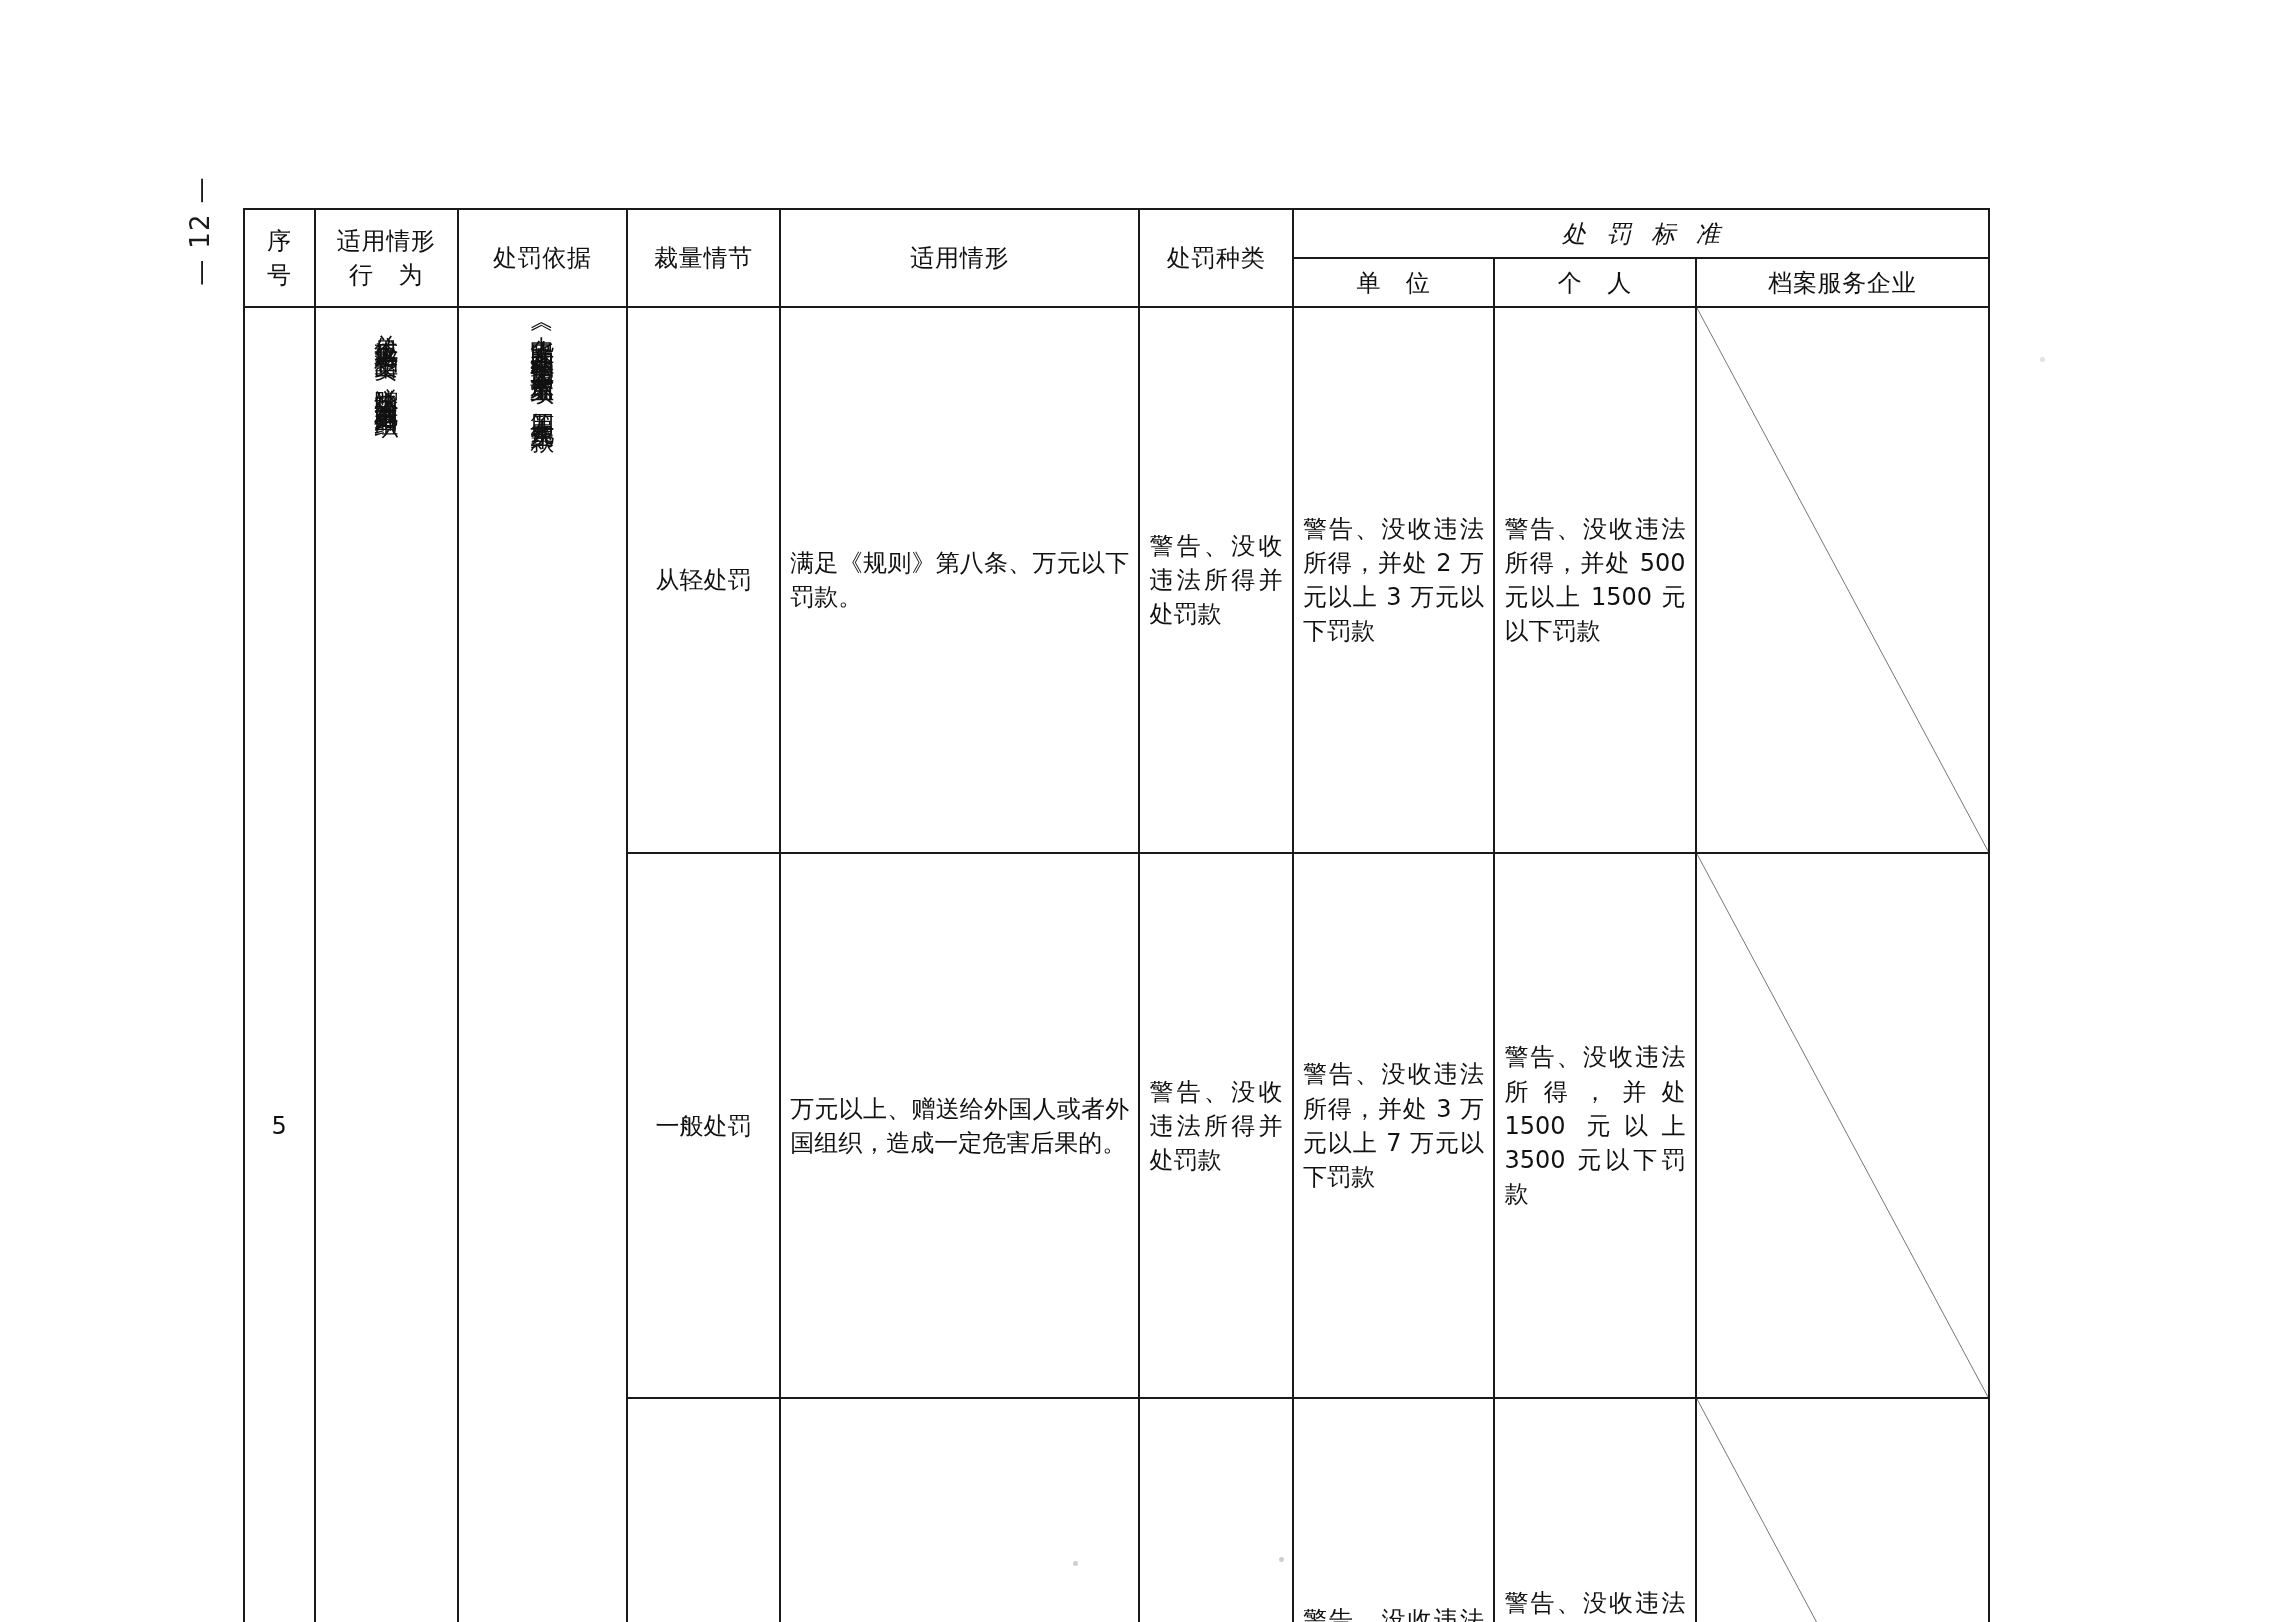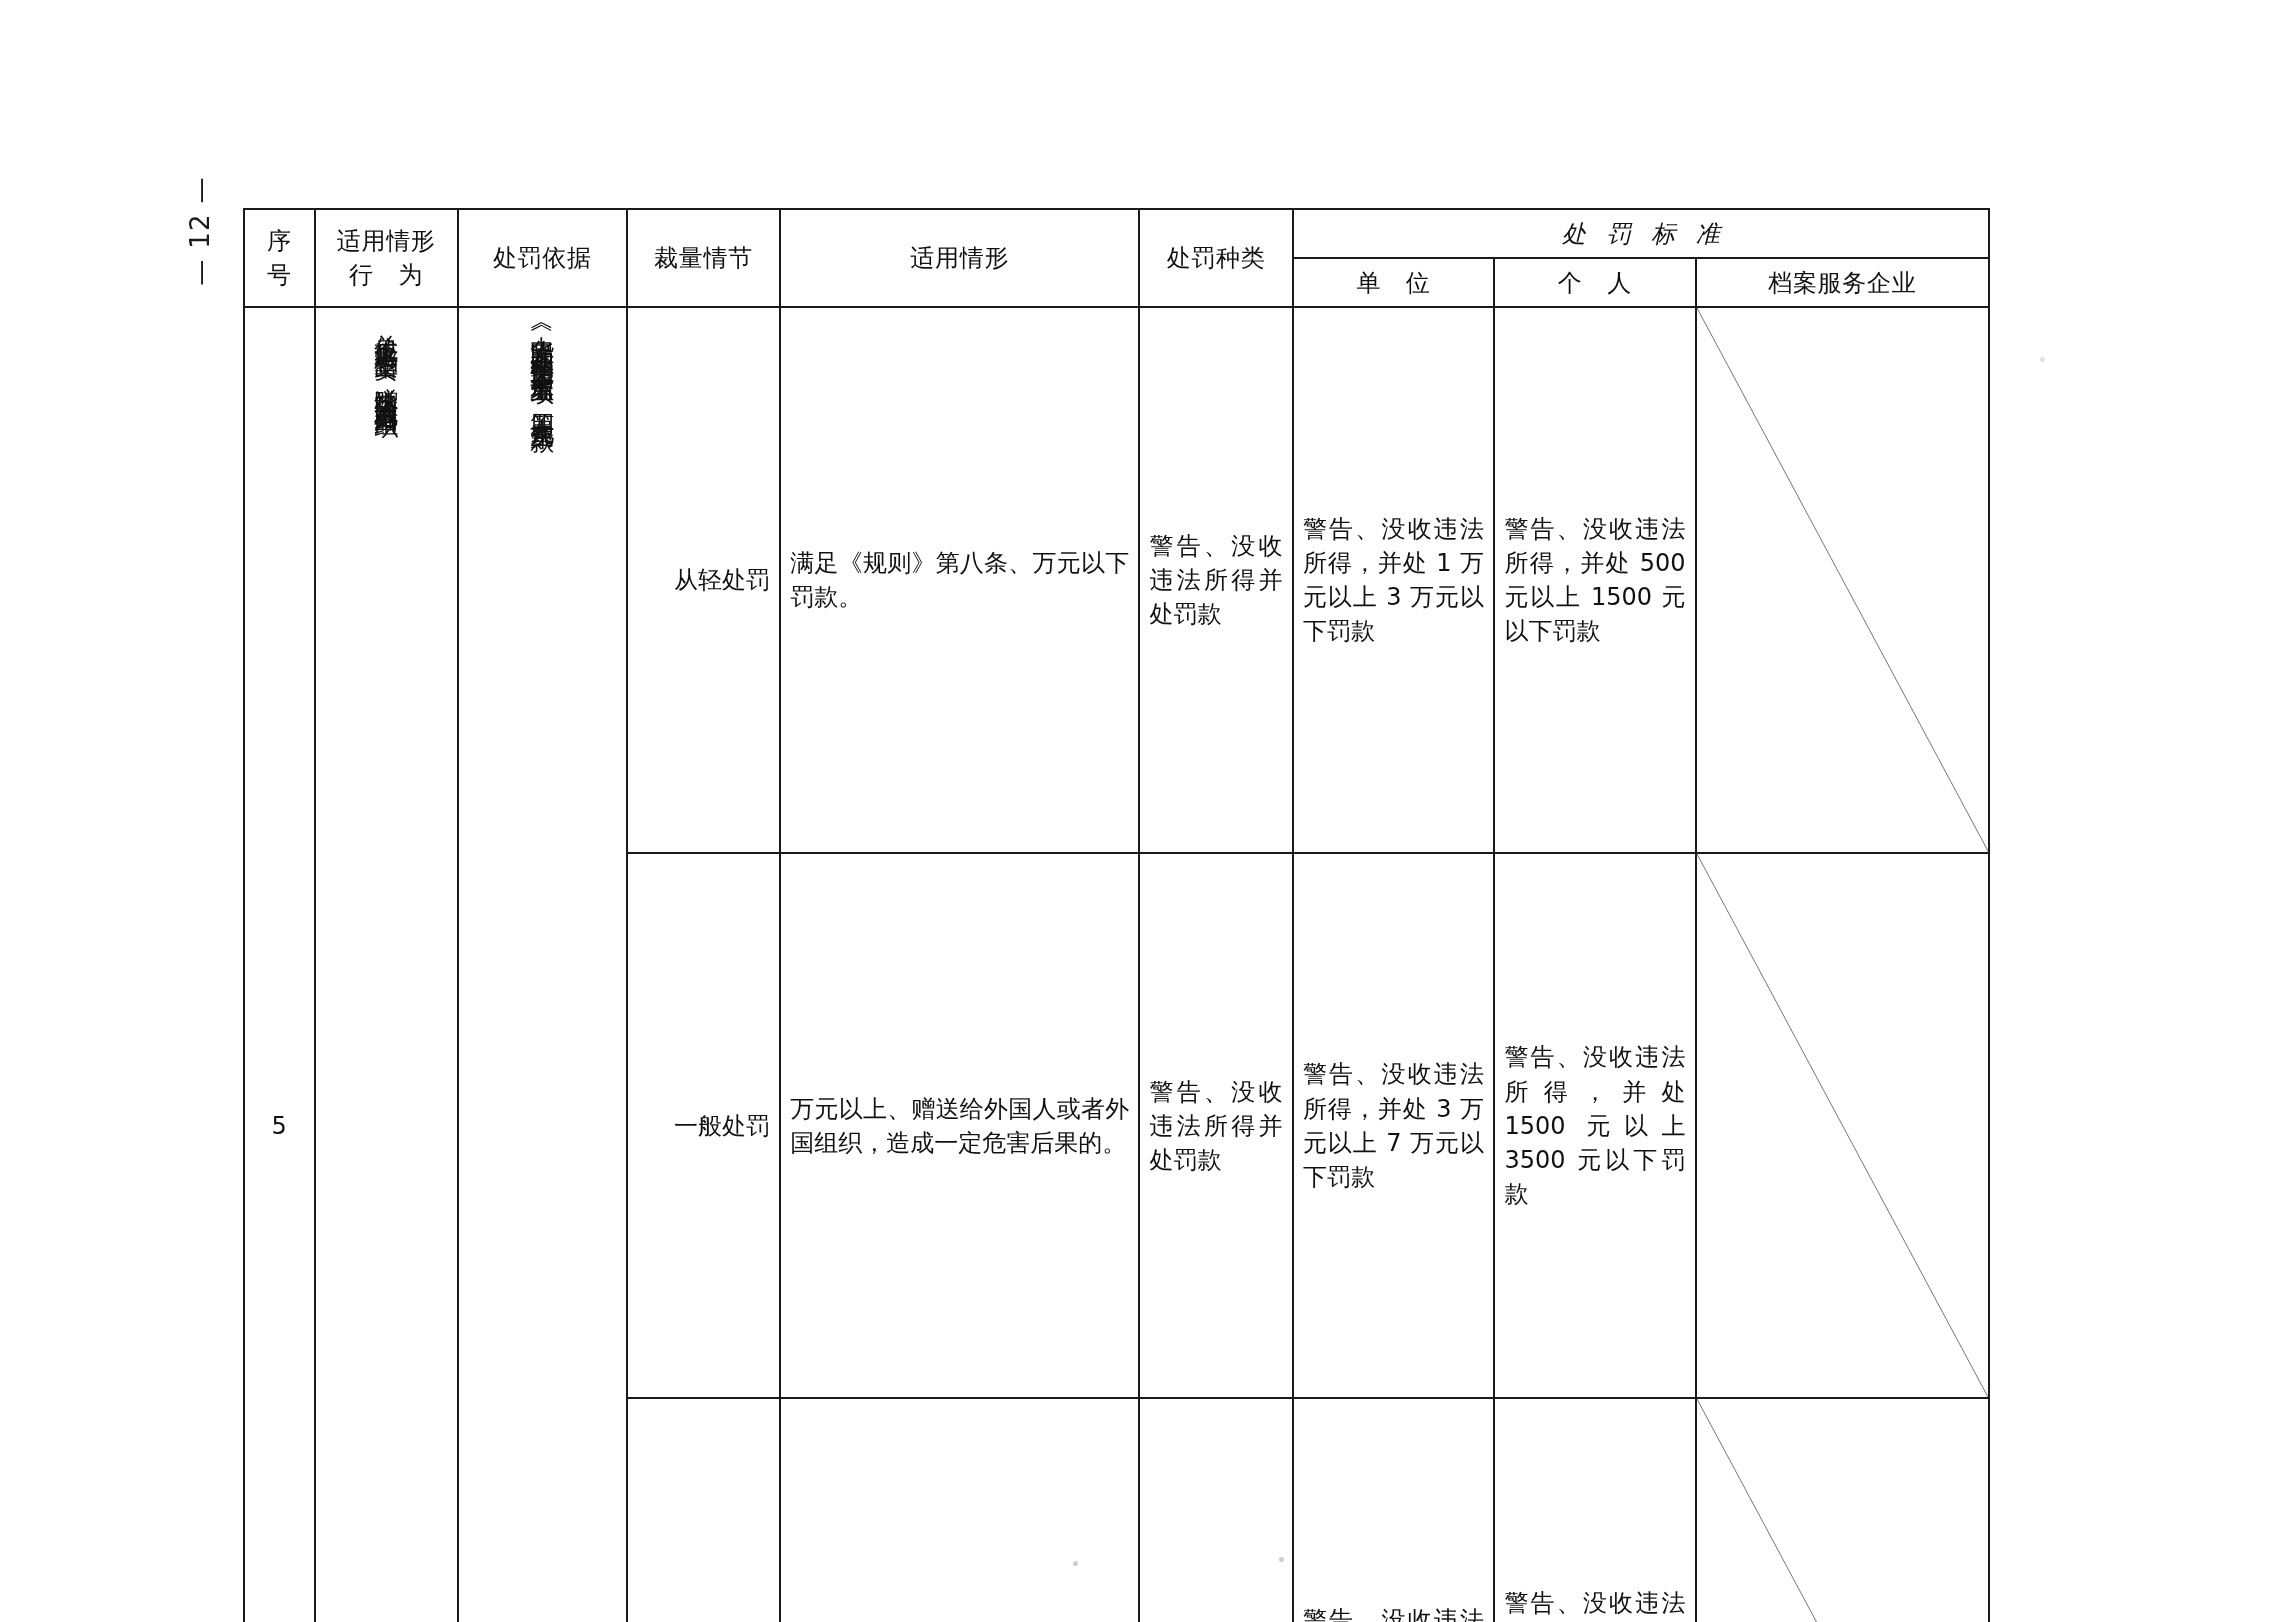--- a/index.html
+++ b/index.html
@@ -103,21 +103,21 @@
   td.seq {
     text-align: center;
     font-size: 26px;
   }
 
   .justify {
     text-align: justify;
     text-align-last: left;
     text-justify: inter-ideograph;
   }
-  .center { text-align: right; }
+  .center { text-align: center; }
 
   
   td.slash {
     position: relative;
     padding: 0;
     height: 216px;
   }
   td.slash .diag {
     position: absolute;
     inset: 0;
@@ -186,21 +186,21 @@
           </div>
         </td>
         <td class="vcell" rowspan="3">
           <div class="vert-box">
             <div class="vert">《中华人民共和国档案法》第四十八条第五项、第四十九条第三款</div>
           </div>
         </td>
         <td class="center">从轻处罚</td>
         <td class="justify cell-pad-sm">满足《规则》第八条、万元以下罚款。</td>
         <td class="justify cell-pad-sm">警告、没收违法所得并处罚款</td>
-        <td class="justify cell-pad-sm">警告、没收违法所得，并处 1 万元以上 3 万元以下罚款</td>
+        <td class="justify cell-pad-sm">警告、没收违法所得，并处 2 万元以上 3 万元以下罚款</td>
         <td class="justify cell-pad-sm">警告、没收违法所得，并处 500 元以上 1500 元以下罚款</td>
         <td class="slash">
           <svg class="diag" viewBox="0 0 100 100" preserveAspectRatio="none">
             <line x1="0" y1="0" x2="100" y2="100" stroke="#1a1a1a" stroke-width="0.6" vector-effect="non-scaling-stroke"></line>
           </svg>
         </td>
       </tr>
       <tr>
         <td class="center">一般处罚</td>
         <td class="justify cell-pad-sm">万元以上、赠送给外国人或者外国组织，造成一定危害后果的。</td>

